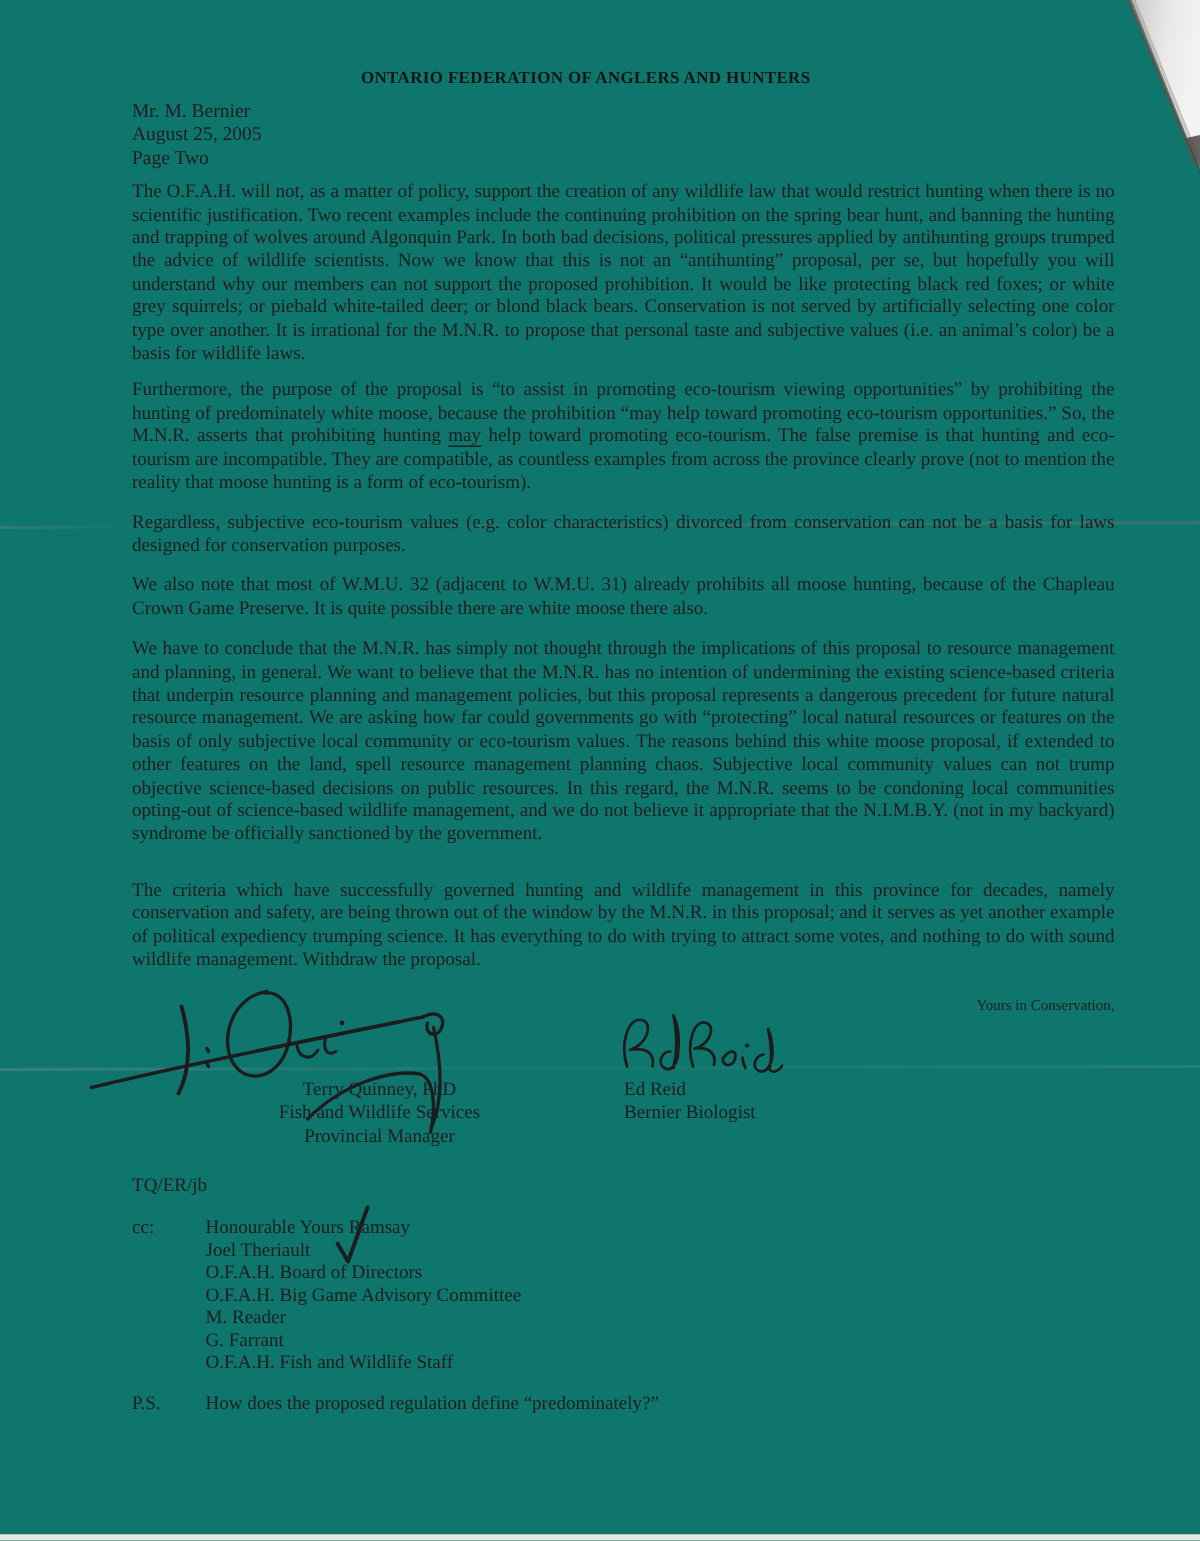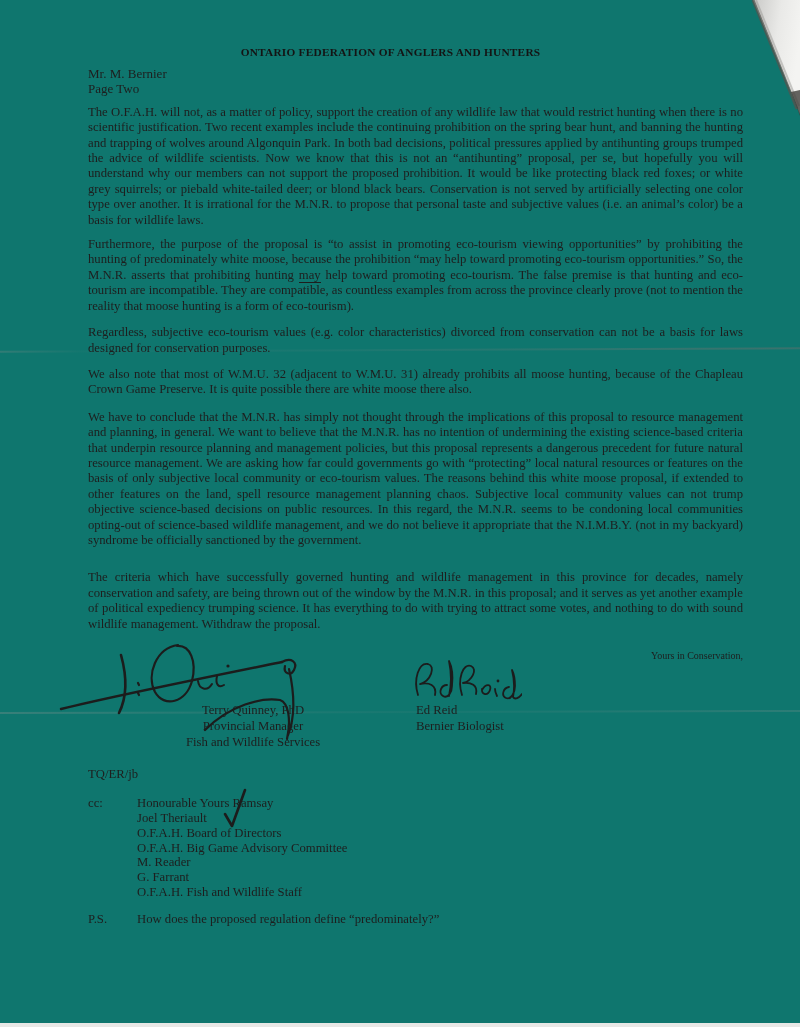--- a/index.html
+++ b/index.html
@@ -98,20 +98,21 @@
 
   <div class="crease crease-1"></div>
   <div class="crease crease-2"></div>
 
   <div class="content">
 
     <div class="org-header">ONTARIO FEDERATION OF ANGLERS AND HUNTERS</div>
 
     <div class="address-block">
       <div>Mr. M. Bernier</div>
+      <div>August 25, 2005</div>
       <div>Page Two</div>
     </div>
 
     <div class="body-text">
       <p class="p1">The O.F.A.H. will not, as a matter of policy, support the creation of any wildlife law that would restrict hunting when there is no scientific justification.  Two recent examples include the continuing prohibition on the spring bear hunt, and banning the hunting and trapping of wolves around Algonquin Park.  In both bad decisions, political pressures applied by antihunting groups trumped the advice of wildlife scientists.  Now we know that this is not an “antihunting” proposal, per se, but hopefully you will understand why our members can not support the proposed prohibition.  It would be like protecting black red foxes; or white grey squirrels; or piebald white-tailed deer; or blond black bears.  Conservation is not served by artificially selecting one color type over another.  It is irrational for the M.N.R. to propose that personal taste and subjective values (i.e. an animal’s color) be a basis for wildlife laws.</p>
       <p class="p2"><span>Furthermore, the purpose of the proposal is “to assist in promoting eco-tourism viewing opportunities” by prohibiting the hunting of predominately white moose, because the prohibition “may help toward promoting eco-tourism opportunities.”  So, the M.N.R. asserts that prohibiting hunting </span><span class="underlined-word">may</span><span> help toward promoting eco-tourism. The false premise is that hunting and eco-tourism are incompatible.  They are compatible, as countless examples from across the province clearly prove (not to mention the reality that moose hunting is a form of eco-tourism).</span></p>
       <p class="p3">Regardless, subjective eco-tourism values (e.g. color characteristics) divorced from conservation can not be a basis for laws designed for conservation purposes.</p>
       <p class="p4">We also note that most of W.M.U. 32 (adjacent to W.M.U. 31) already prohibits all moose hunting, because of the Chapleau Crown Game Preserve.  It is quite possible there are white moose there also.</p>
       <p class="p5">We have to conclude that the M.N.R. has simply not thought through the implications of this proposal to resource management and planning, in general.  We want to believe that the M.N.R. has no intention of undermining the existing science-based criteria that underpin resource planning and management policies, but this proposal represents a dangerous precedent for future natural resource management.  We are asking how far could governments go with “protecting” local natural resources or features on the basis of only subjective local community or eco-tourism values. The reasons behind this white moose proposal, if extended to other features on the land, spell resource management planning chaos.  Subjective local community values can not trump objective science-based decisions on public resources.  In this regard, the M.N.R. seems to be condoning local communities opting-out of science-based wildlife management, and we do not believe it appropriate that the N.I.M.B.Y. (not in my backyard) syndrome be officially sanctioned by the government.</p>
       <p class="p6">The criteria which have successfully governed hunting and wildlife management in this province for decades, namely conservation and safety, are being thrown out of the window by the M.N.R. in this proposal; and it serves as yet another example of political expediency trumping science.  It has everything to do with trying to attract some votes, and nothing to do with sound wildlife management.  Withdraw the proposal.</p>
@@ -135,22 +136,22 @@
           <path class="stroke" stroke-width="2" d="M140,42 c1,8 9,11 14,3 m5,-8 c-2,9 2,12 7,9"></path>
           <circle cx="170" cy="27" r="1.6" fill="#1c1c1c"></circle>
 
           <path class="stroke" stroke-width="2.2" d="M224,23 c9,-5 16,0 12,8 c-3,6 -11,4 -9,-4"></path>
           <path class="stroke" stroke-width="2.2" d="M231,30 C236,52 238,76 230,96"></path>
 
           <path class="stroke" stroke-width="2.2" d="M147,91 C172,66 204,58 222,61 C231,64 233,82 229,100"></path>
         </svg>
         <div class="sig-text">
           <div>Terry Quinney, PhD</div>
+          <div>Fish and Wildlife Services</div>
           <div>Provincial Manager</div>
-          <div>Fish and Wildlife Services</div>
         </div>
       </div>
 
       <div class="sig-right">
         <svg class="sig-svg-right" viewBox="0 0 112 48">
 
           <path class="stroke" stroke-width="1.8" d="M8,40 C3,24 9,7 18,9 C26,11 21,26 10,29 C19,27 27,30 25,40"></path>
 
           <path class="stroke" stroke-width="1.8" d="M37,30 c-6,0 -9,8 -4,11 c5,3 9,-4 9,-10 C43,22 42,12 39,6 c3,14 2,26 0,35"></path>
 

